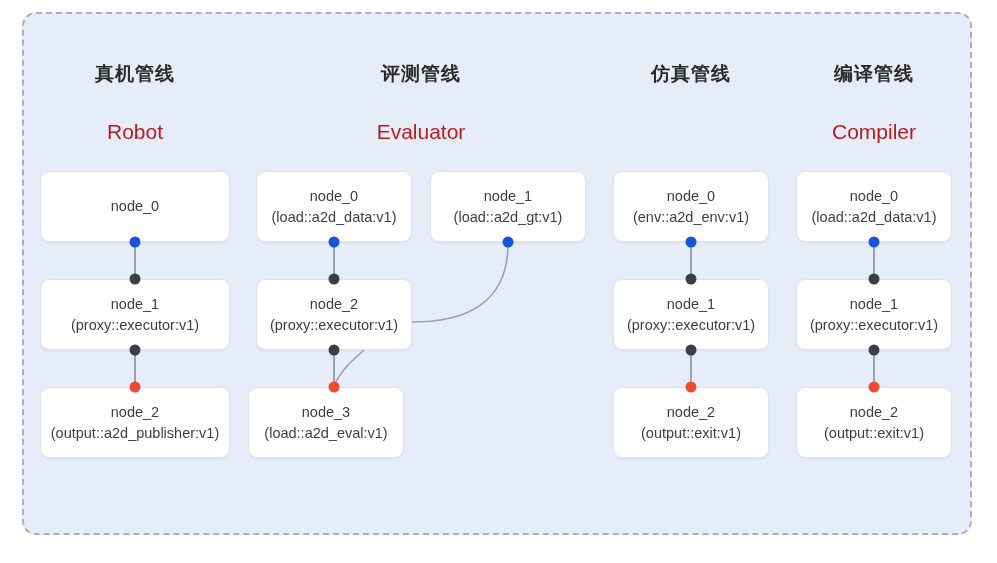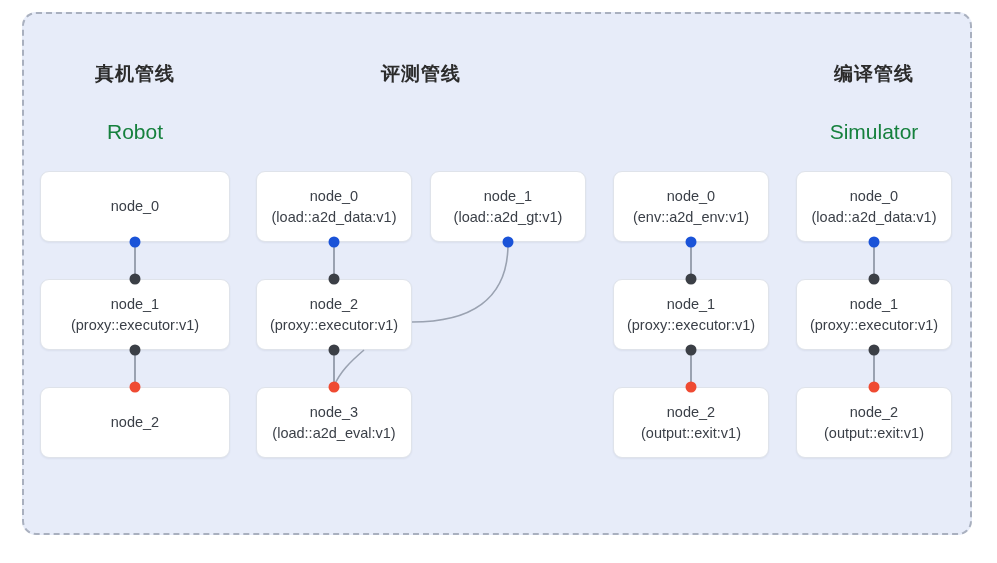--- a/index.html
+++ b/index.html
@@ -44,21 +44,21 @@
     font-size: 19px;
     font-weight: bold;
     color: #2b2b2b;
     line-height: 24px;
     letter-spacing: 1px;
     white-space: nowrap;
   }
   .col-title-en {
     font-size: 21px;
     font-weight: normal;
-    color: #15803d;
+    color: #b91c1c;
     line-height: 26px;
     white-space: nowrap;
   }
 
   
   .node {
     position: absolute;
     box-sizing: border-box;
     background: #ffffff;
     border: 1px solid #dfe3ea;
@@ -121,28 +121,30 @@
 
   <div id="pipeline-frame"></div>
 
   <div class="col-header" style="left:44px; top:62px; width:182px;">
     <div class="col-title-cn">真机管线</div>
     <div class="col-title-en" style="margin-top:33px;">Robot</div>
   </div>
 
   <div class="col-header" style="left:330px; top:62px; width:182px;">
     <div class="col-title-cn">评测管线</div>
+    <div class="col-title-en" style="margin-top:33px;">Evaluator</div>
   </div>
 
   <div class="col-header" style="left:600px; top:62px; width:182px;">
+    <div class="col-title-cn">仿真管线</div>
   </div>
 
   <div class="col-header" style="left:783px; top:62px; width:182px;">
     <div class="col-title-cn">编译管线</div>
-    <div class="col-title-en" style="margin-top:33px;">Simulator</div>
+    <div class="col-title-en" style="margin-top:33px;">Compiler</div>
   </div>
 
   <div class="edge-v" style="left:135px; top:242px; height:36px;"></div>
   <div class="edge-v" style="left:135px; top:351px; height:36px;"></div>
 
   <div class="edge-v" style="left:334px; top:242px; height:36px;"></div>
   <div class="edge-v" style="left:334px; top:351px; height:36px;"></div>
 
   <div class="edge-v" style="left:691px; top:242px; height:36px;"></div>
   <div class="edge-v" style="left:691px; top:351px; height:36px;"></div>
@@ -162,20 +164,21 @@
 
   <div class="node" style="left:40px; top:279px; width:190px; height:71px;">
     <div class="node-name">node_1</div>
     <div class="node-spec">(proxy::executor:v1)</div>
   </div>
   <div class="port port-dark" style="left:135px; top:279px;"></div>
   <div class="port port-dark" style="left:135px; top:350px;"></div>
 
   <div class="node" style="left:40px; top:387px; width:190px; height:71px;">
     <div class="node-name">node_2</div>
+    <div class="node-spec">(output::a2d_publisher:v1)</div>
   </div>
   <div class="port port-red" style="left:135px; top:387px;"></div>
 
   <div class="node" style="left:256px; top:171px; width:156px; height:71px;">
     <div class="node-name">node_0</div>
     <div class="node-spec">(load::a2d_data:v1)</div>
   </div>
   <div class="port port-blue" style="left:334px; top:242px;"></div>
 
   <div class="node" style="left:430px; top:171px; width:156px; height:71px;">
@@ -184,21 +187,21 @@
   </div>
   <div class="port port-blue" style="left:508px; top:242px;"></div>
 
   <div class="node" style="left:256px; top:279px; width:156px; height:71px;">
     <div class="node-name">node_2</div>
     <div class="node-spec">(proxy::executor:v1)</div>
   </div>
   <div class="port port-dark" style="left:334px; top:279px;"></div>
   <div class="port port-dark" style="left:334px; top:350px;"></div>
 
-  <div class="node" style="left:256px; top:387px; width:156px; height:71px;">
+  <div class="node" style="left:248px; top:387px; width:156px; height:71px;">
     <div class="node-name">node_3</div>
     <div class="node-spec">(load::a2d_eval:v1)</div>
   </div>
   <div class="port port-red" style="left:334px; top:387px;"></div>
 
   <div class="node" style="left:613px; top:171px; width:156px; height:71px;">
     <div class="node-name">node_0</div>
     <div class="node-spec">(env::a2d_env:v1)</div>
   </div>
   <div class="port port-blue" style="left:691px; top:242px;"></div>

